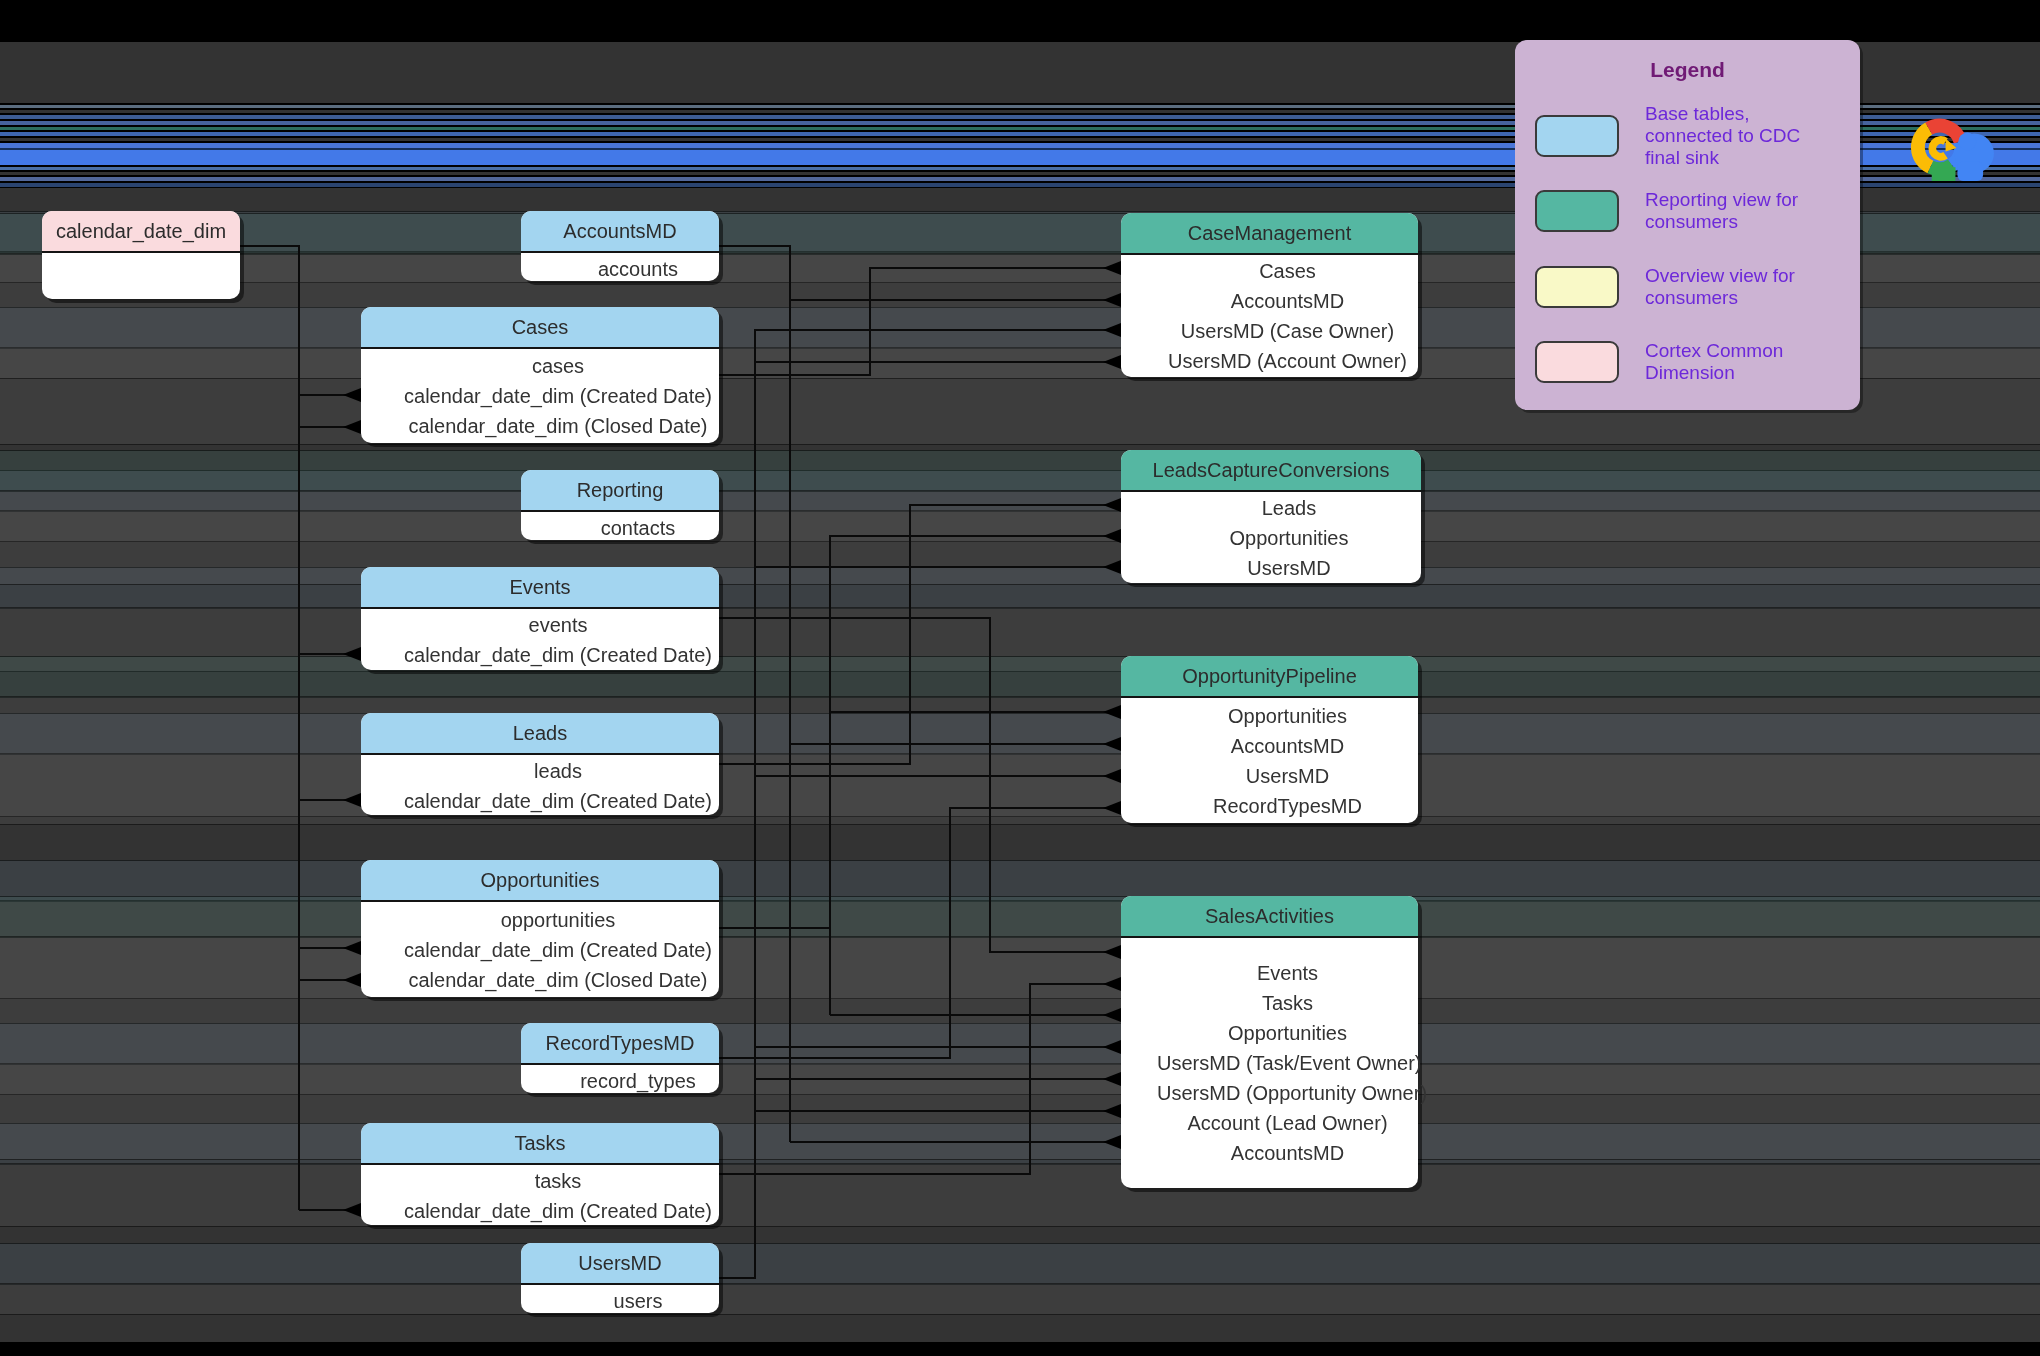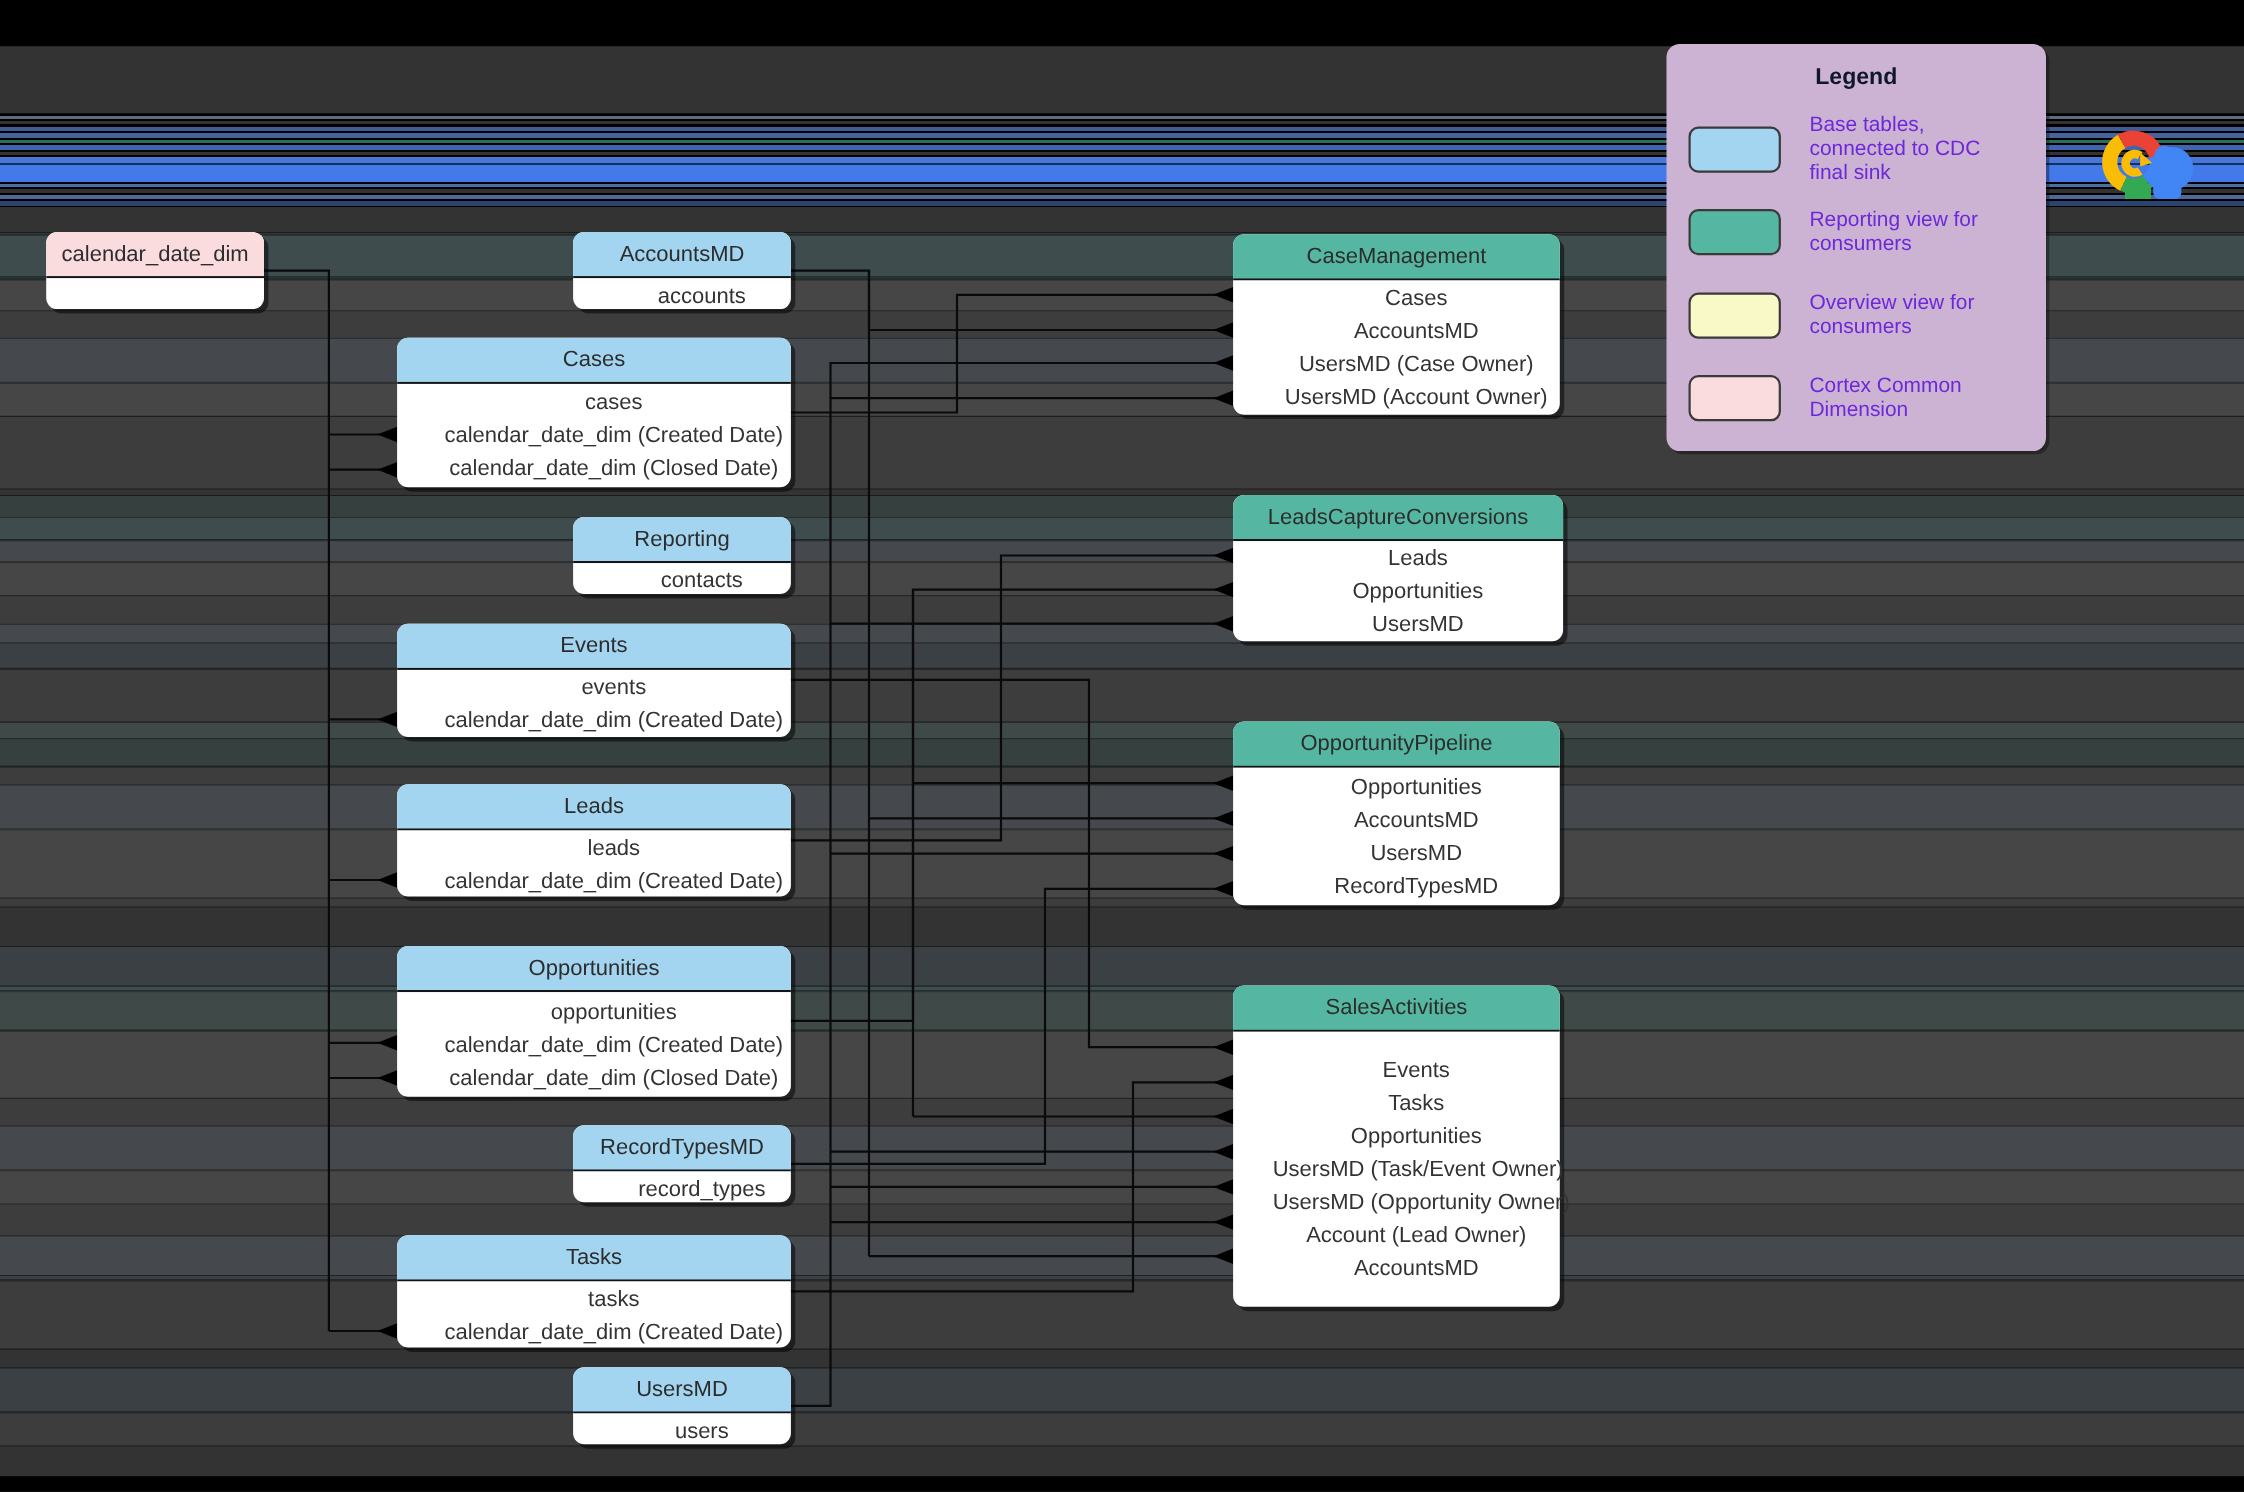--- a/index.html
+++ b/index.html
@@ -34,21 +34,21 @@
         font-size:20px;color:#2c2c2c;}
   .tbox .bd{flex:1;display:flex;flex-direction:column;justify-content:center;padding:1px 0;margin-left:36px;}
   .tbox .row{text-align:center;font-size:20px;color:#333;line-height:30px;white-space:nowrap;}
   .hd-blue{background:#a3d5f0;}
   .hd-teal{background:#55b7a2;}
   .hd-pink{background:#fadbde;}
   
   #legend{position:absolute;left:1515px;top:40px;width:345px;height:370px;z-index:4;
           background:#ccb3d3;border-radius:12px;box-shadow:3px 3px 0 rgba(0,0,0,.35);
           display:flex;flex-direction:column;padding:18px 20px 10px 20px;box-sizing:border-box;}
-  #legend .ltitle{text-align:center;font-weight:bold;font-size:21px;color:#0f172a;margin-bottom:16px;}
+  #legend .ltitle{text-align:center;font-weight:bold;font-size:21px;color:#701a75;margin-bottom:16px;}
   .litem{display:flex;align-items:center;flex:1;}
   .lswatch{width:80px;height:38px;border-radius:9px;border:2px solid #3a3a3a;flex:0 0 80px;margin-right:26px;}
   .llabel{font-size:19px;color:#6d28d9;line-height:22px;width:200px;}
   .sw-blue{background:#a3d5f0;}
   .sw-teal{background:#55b7a2;}
   .sw-yellow{background:#f9f9c7;}
   .sw-pink{background:#fadbde;}
   #connector-svg{position:absolute;left:0;top:0;z-index:2;}
 </style>
 </head>
@@ -145,21 +145,21 @@
       <polygon points="343,395 361,388 361,402"></polygon>
       <polygon points="343,427 361,420 361,434"></polygon>
       <polygon points="343,654 361,647 361,661"></polygon>
       <polygon points="343,800 361,793 361,807"></polygon>
       <polygon points="343,948 361,941 361,955"></polygon>
       <polygon points="343,980 361,973 361,987"></polygon>
       <polygon points="343,1210 361,1203 361,1217"></polygon>
     </g>
   </svg>
 
-  <div class="tbox" style="left:42px;top:211px;width:198px;height:70px">
+  <div class="tbox" style="left:42px;top:211px;width:198px;height:88px">
     <div class="hd hd-pink">calendar_date_dim</div>
     <div class="bd"></div>
   </div>
 
   <div class="tbox" style="left:521px;top:211px;width:198px;height:70px">
     <div class="hd hd-blue">AccountsMD</div>
     <div class="bd">
         <div class="row">accounts</div>
       </div>
   </div>

